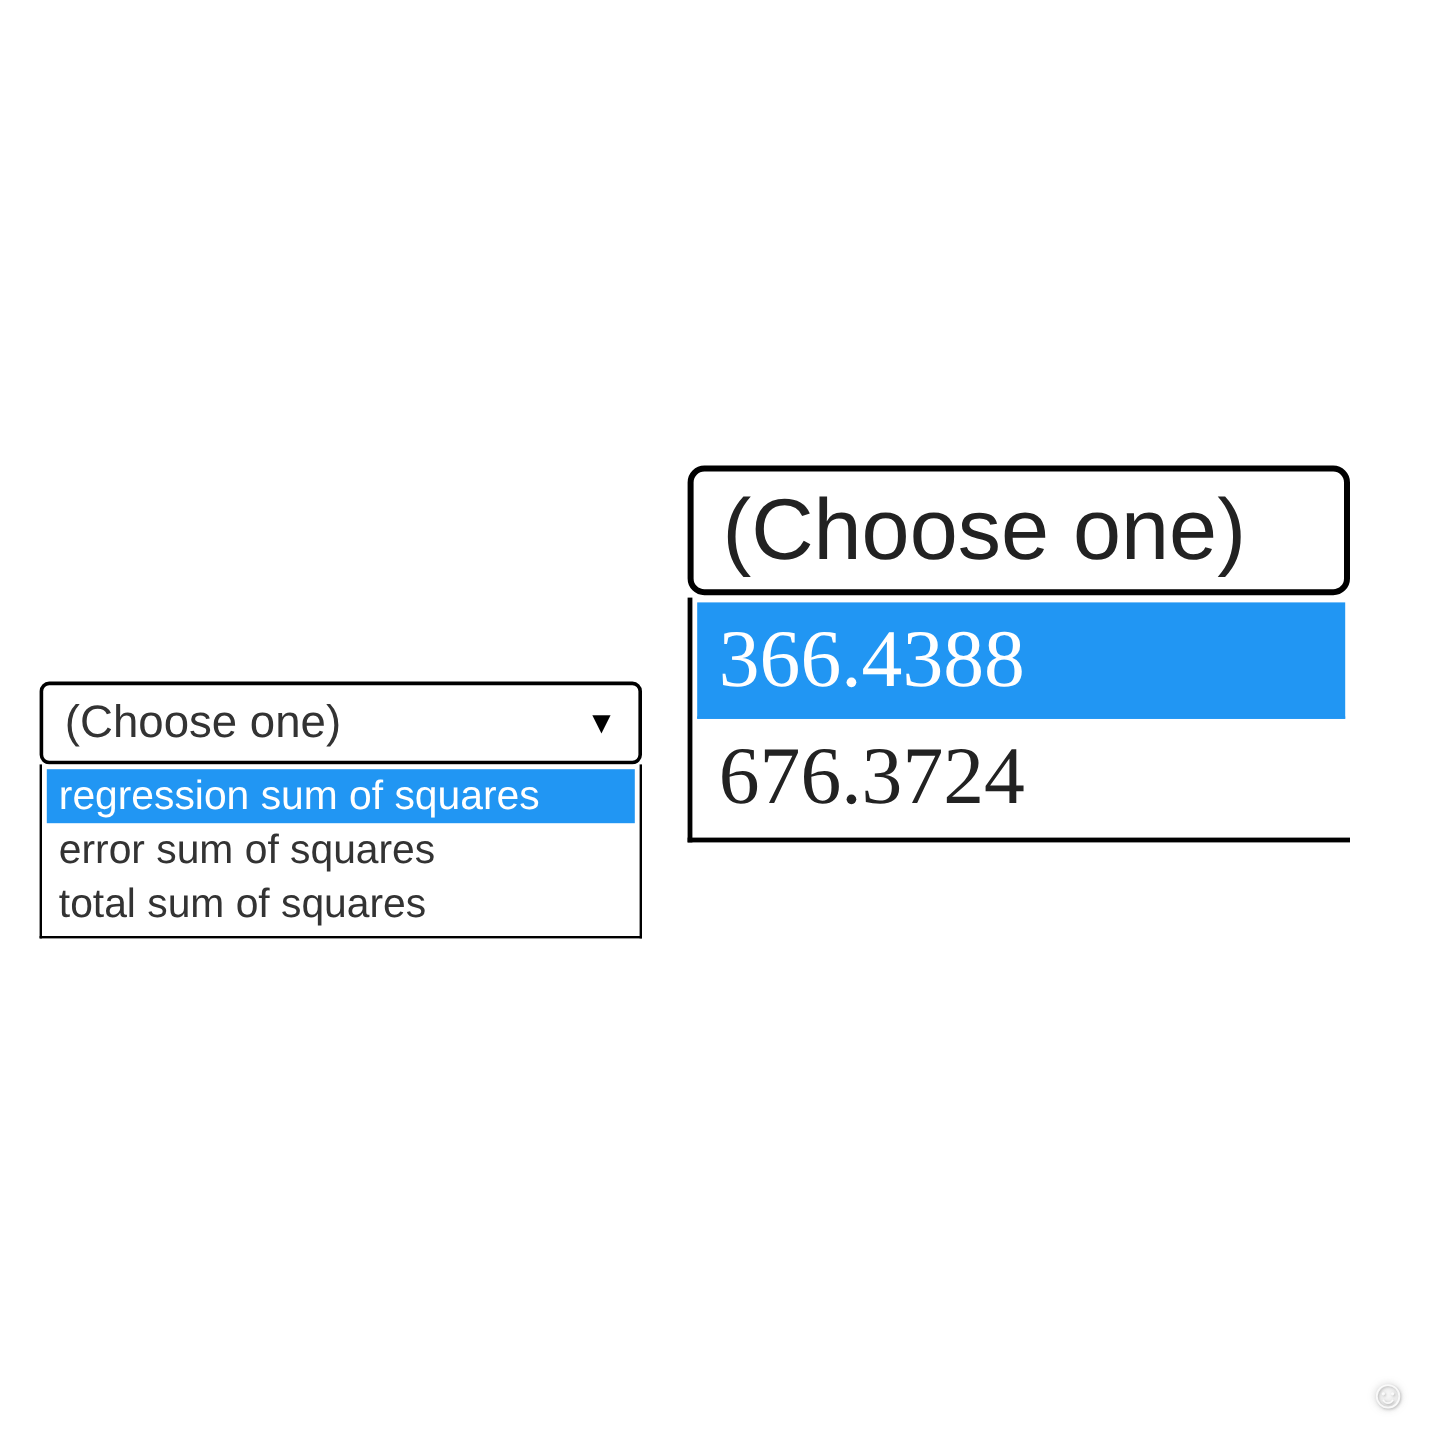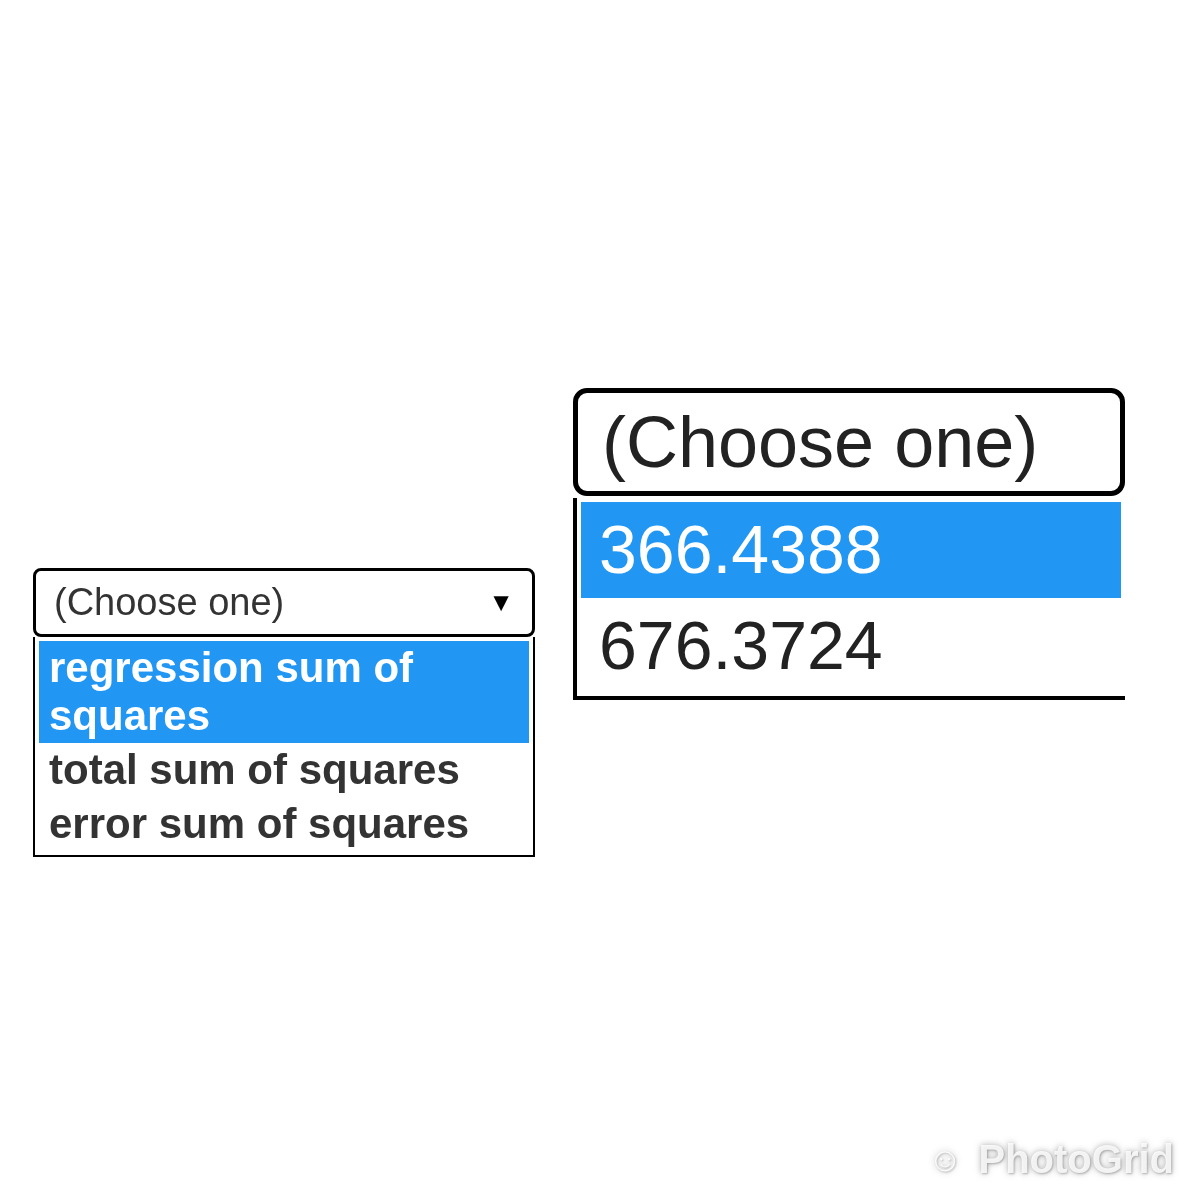--- a/index.html
+++ b/index.html
@@ -39,24 +39,23 @@
       font-size: 26px;
       color: #000;
     }
     .dropdown-left .options {
       border: 2px solid #000;
       border-top: none;
       background: #fff;
     }
     .dropdown-left .option {
       padding: 3px 10px;
-      font-size: 42px;
+      font-size: 34px;
       color: #333;
       cursor: pointer;
-      font-weight: bold;
     }
     .dropdown-left .option.highlight {
       background: #2196f3;
       color: #fff;
     }
     
     
     .dropdown-right {
       position: absolute;
       left: 565px;
@@ -77,21 +76,21 @@
       border-left: 4px solid #000;
       border-bottom: 4px solid #000;
       background: #fff;
       margin-top: 2px;
     }
     .dropdown-right .option {
       padding: 8px 18px 8px 18px;
       font-size: 68px;
       color: #222;
       cursor: pointer;
-      font-family: Liberation Sans, sans-serif;
+      font-family: Liberation Serif, serif;
       border-bottom: 2px solid #555;
     }
     .dropdown-right .option:last-child {
       border-bottom: none;
     }
     .dropdown-right .option.highlight {
       background: #2196f3;
       color: #fff;
       border-bottom: 2px solid #2196f3;
     }
@@ -118,31 +117,30 @@
 </head>
 <body>
 
 <div class="dropdown-left">
   <div class="select-box">
     <span>(Choose one)</span>
     <span class="caret">▼</span>
   </div>
   <div class="options">
     <div class="option highlight">regression sum of squares</div>
+    <div class="option">error sum of squares</div>
     <div class="option">total sum of squares</div>
-    <div class="option">error sum of squares</div>
   </div>
 </div>
 
 <div class="dropdown-right">
   <div class="select-box">
     <span>(Choose one)</span>
   </div>
   <div class="options">
     <div class="option highlight">366.4388</div>
     <div class="option">676.3724</div>
   </div>
 </div>
 
 <div class="watermark">
   <span class="logo-icon">☺</span>
-  <span>PhotoGrid</span>
 </div>
 
 </body></html>

